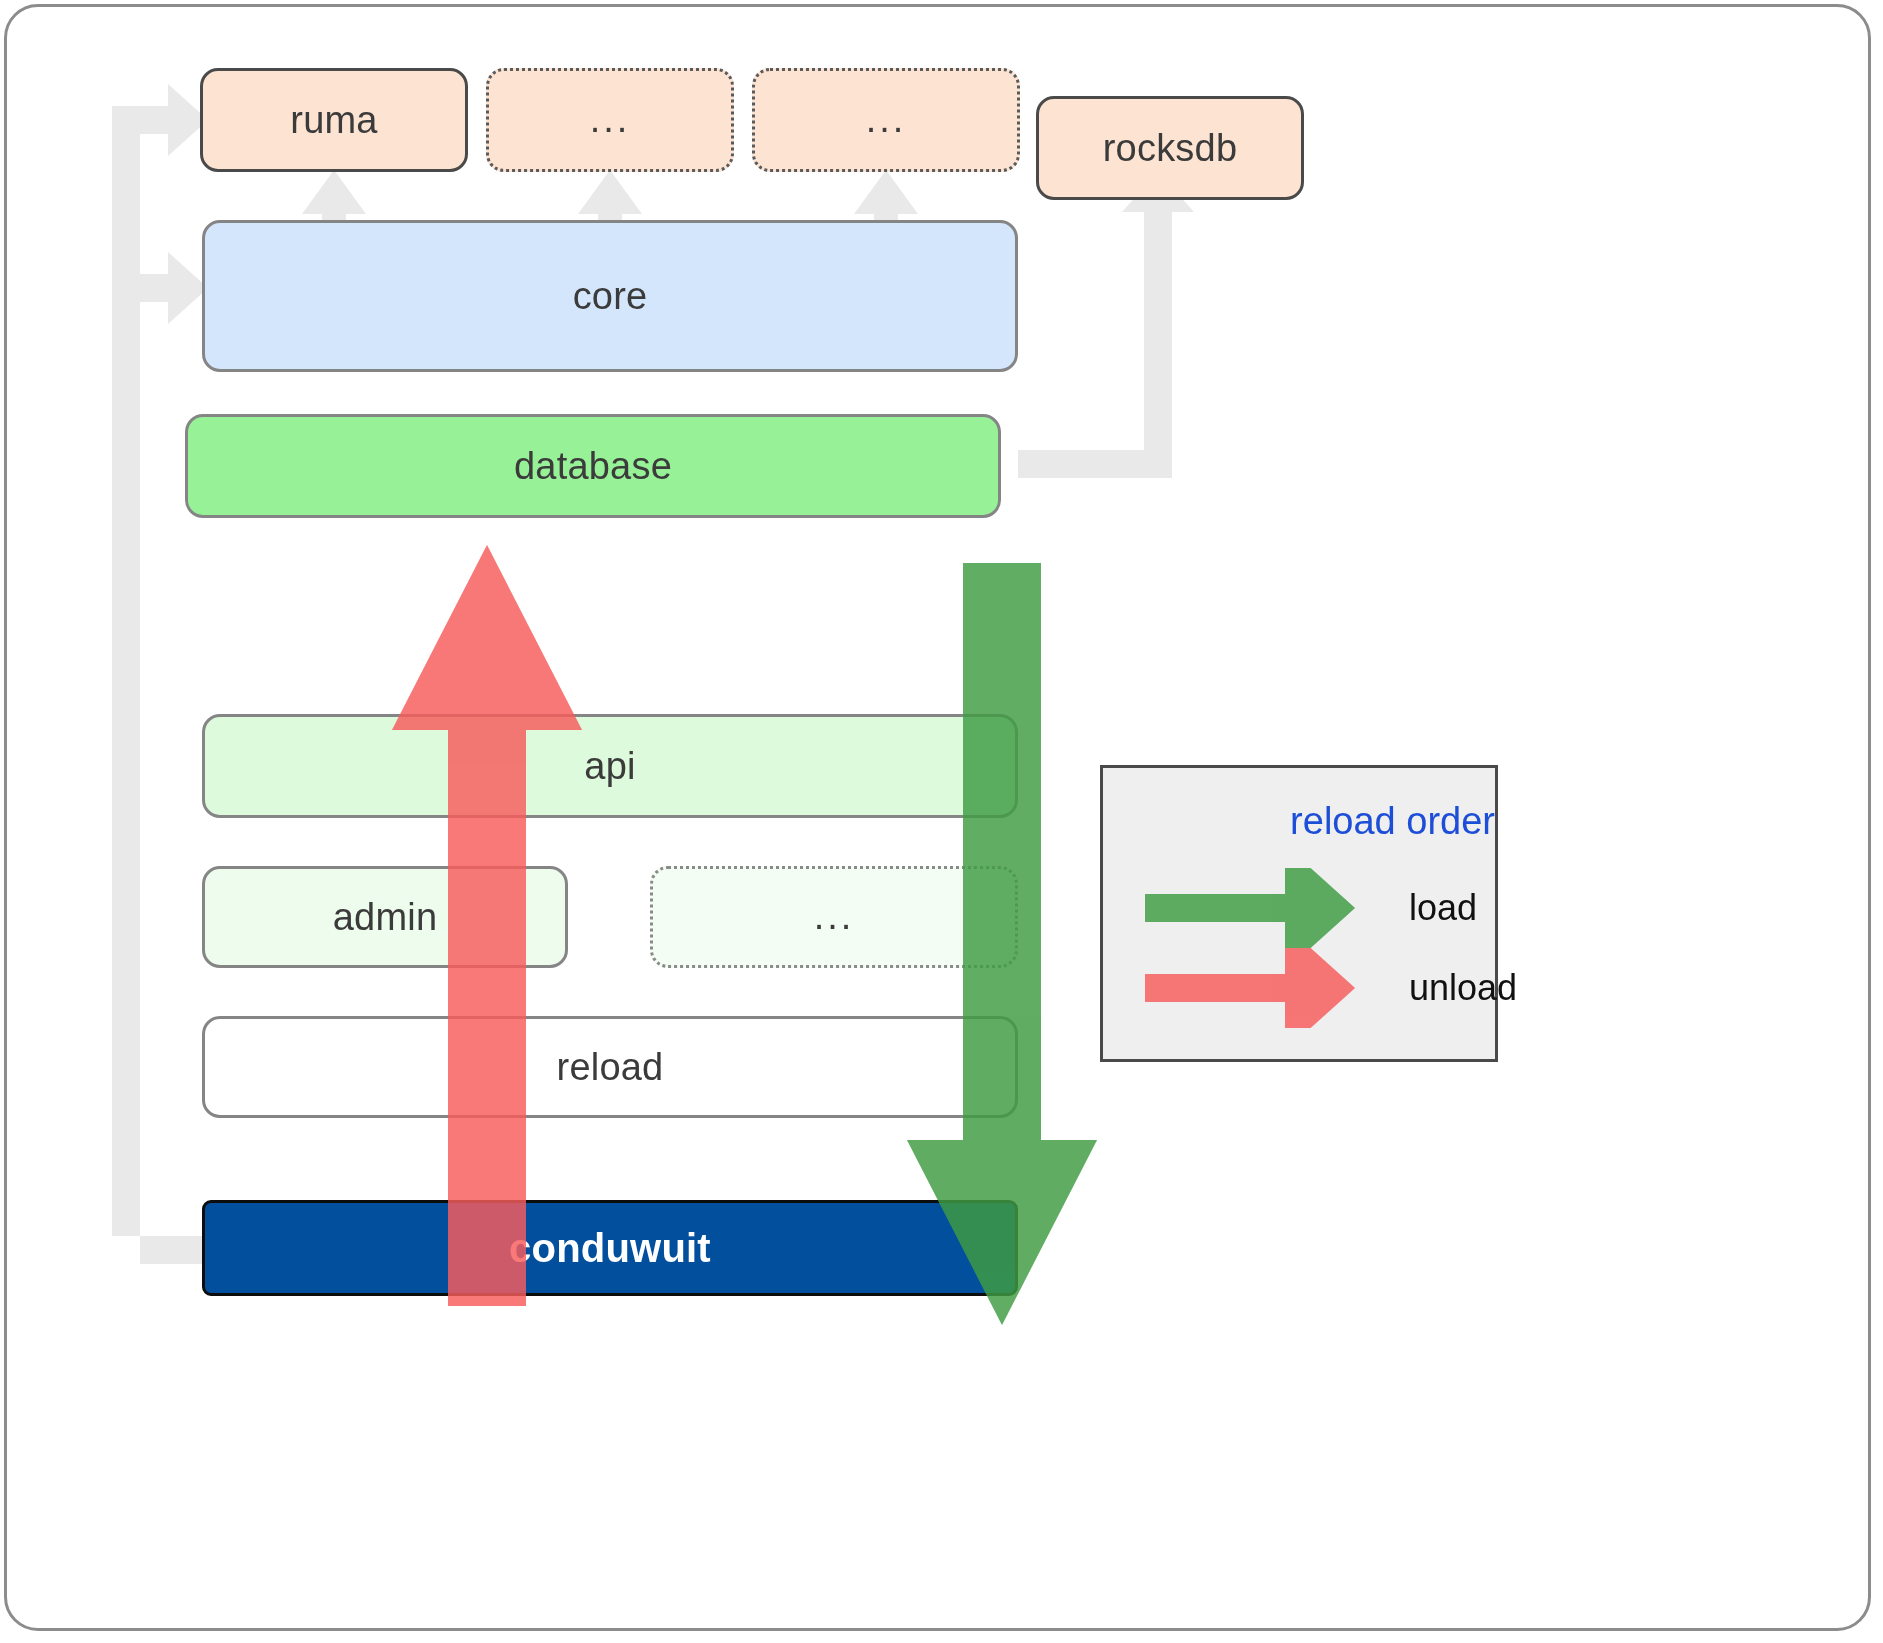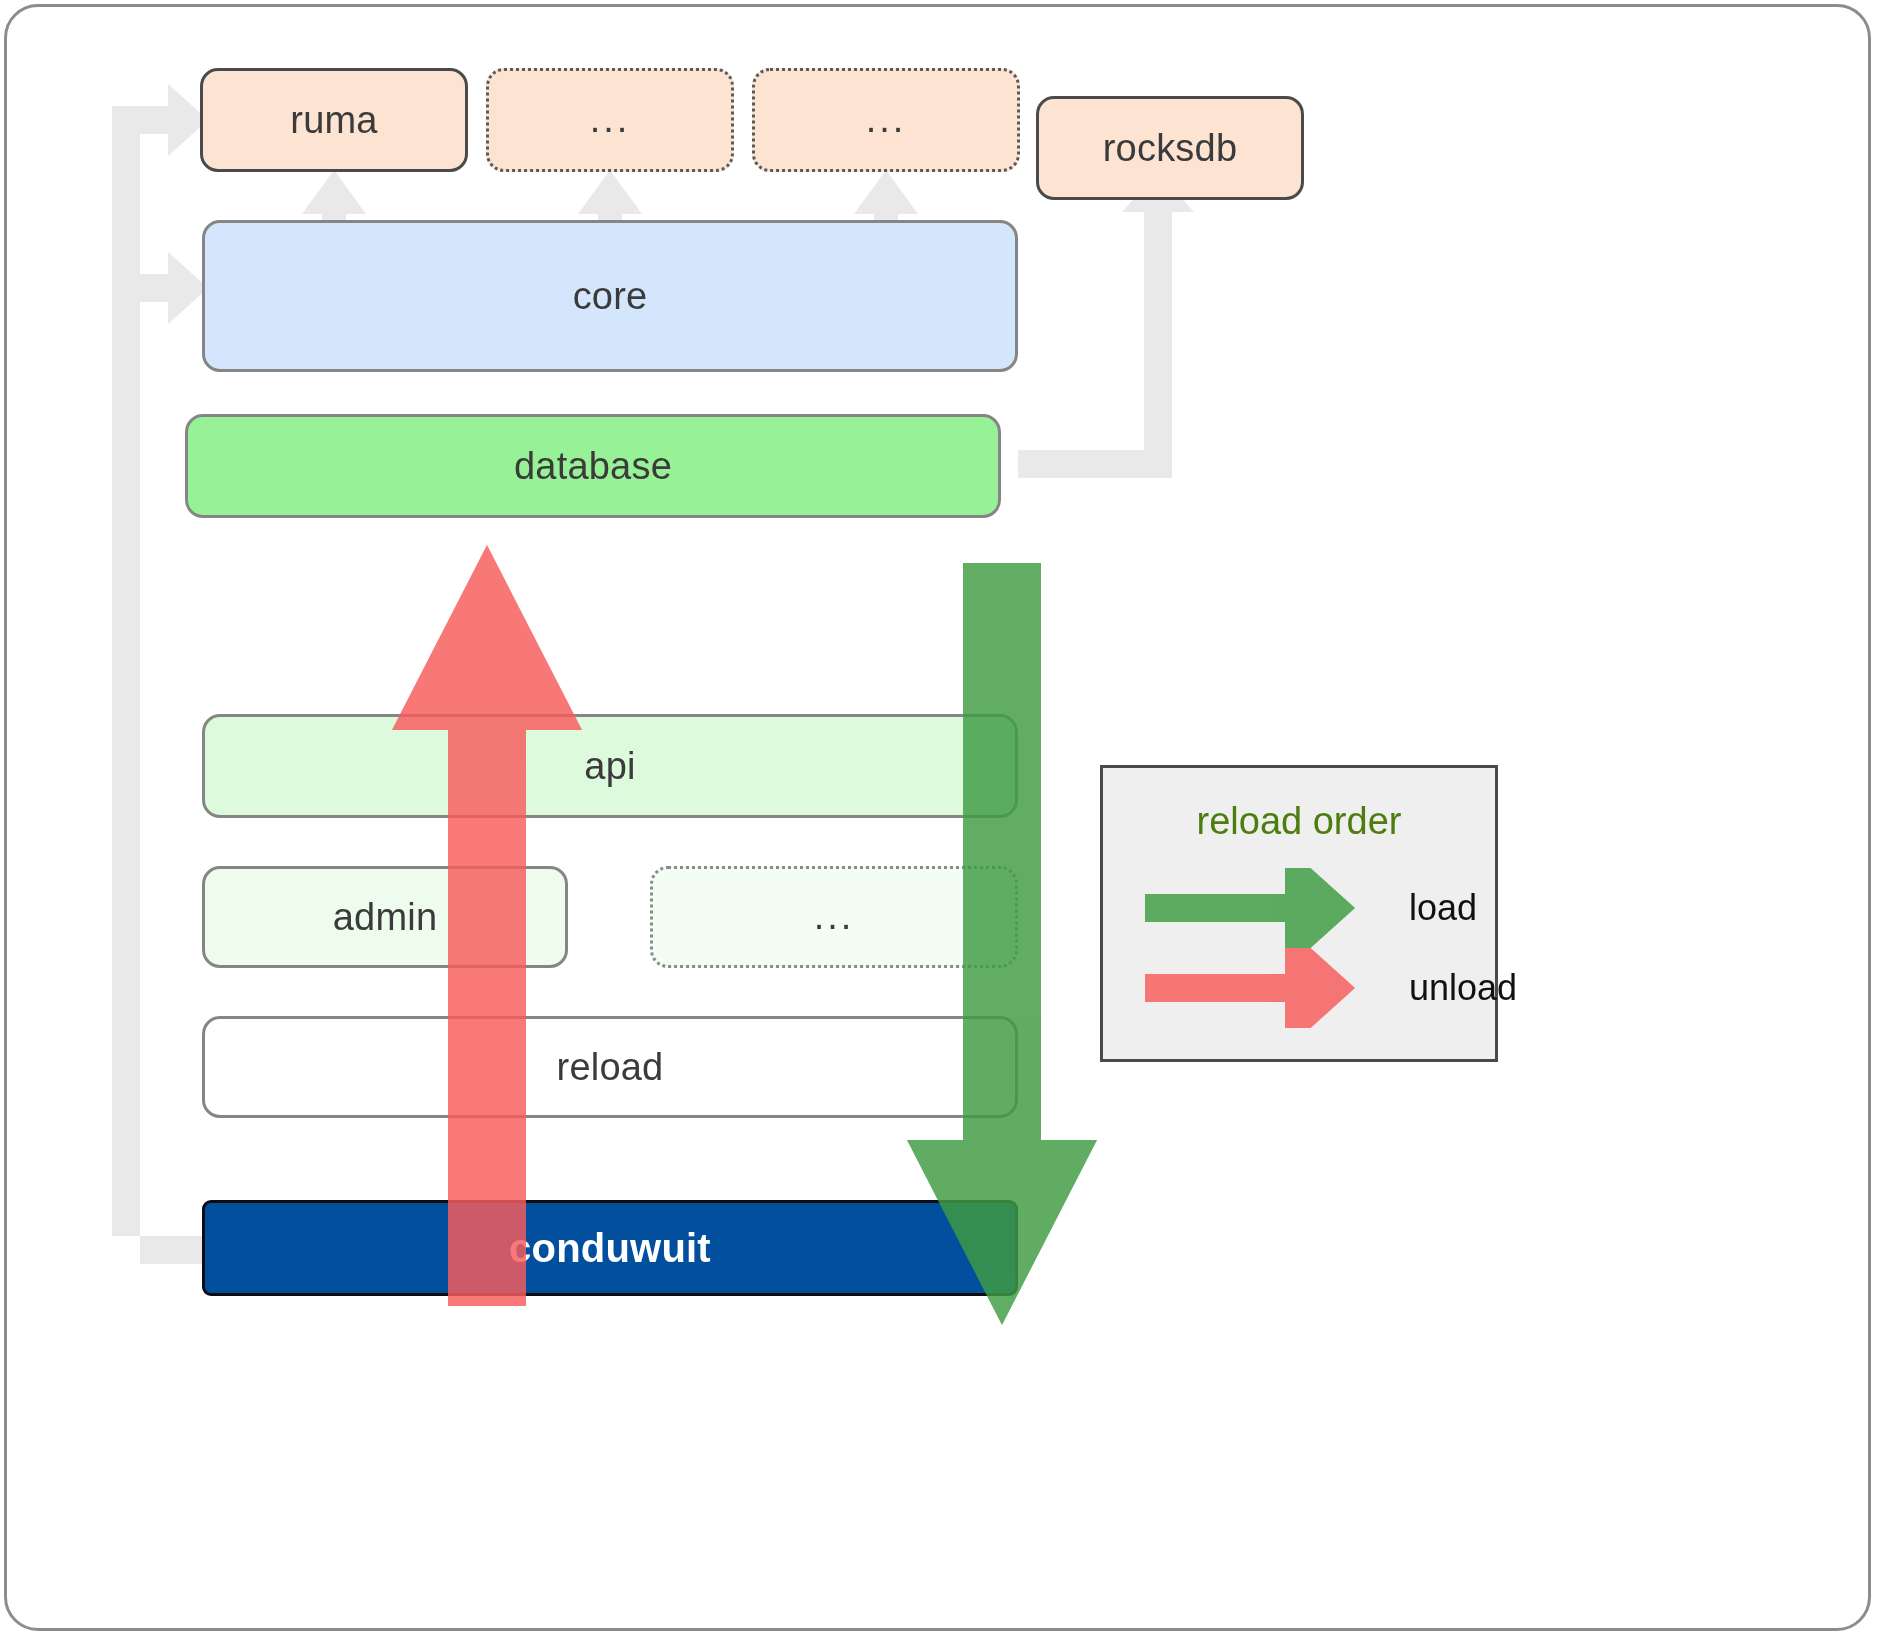--- a/index.html
+++ b/index.html
@@ -93,23 +93,23 @@
     top: 765px;
     width: 398px;
     height: 297px;
     background: #efefef;
     border: 3px solid #4a4a4a;
     box-sizing: border-box;
   }
   #legend-title {
     position: absolute;
     left: 0; top: 32px; width: 100%;
-    text-align: center;
+    text-align: right;
     font-size: 38px;
-    color: #4d7c0f;
+    color: #1d4ed8;
   }
   .legend-row {
     position: absolute;
     left: 0; width: 100%;
     height: 80px;
     display: flex;
     align-items: center;
   }
   #legend-row-load   { top: 100px; text-align: center; }
   #legend-row-unload { top: 180px; align-items: center; }

